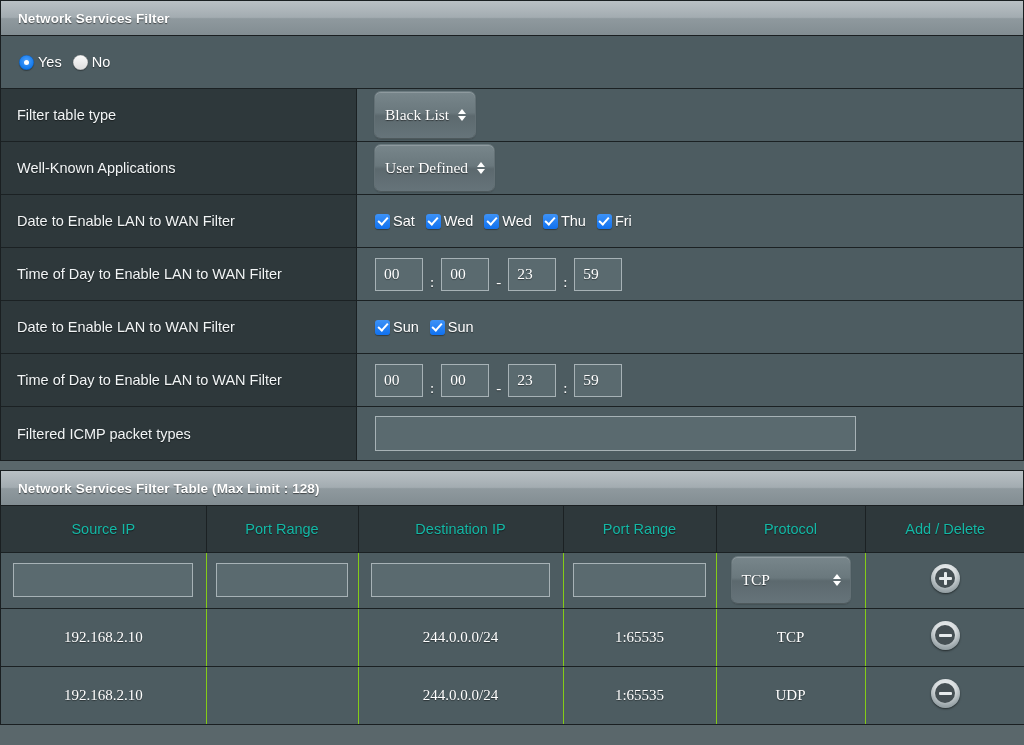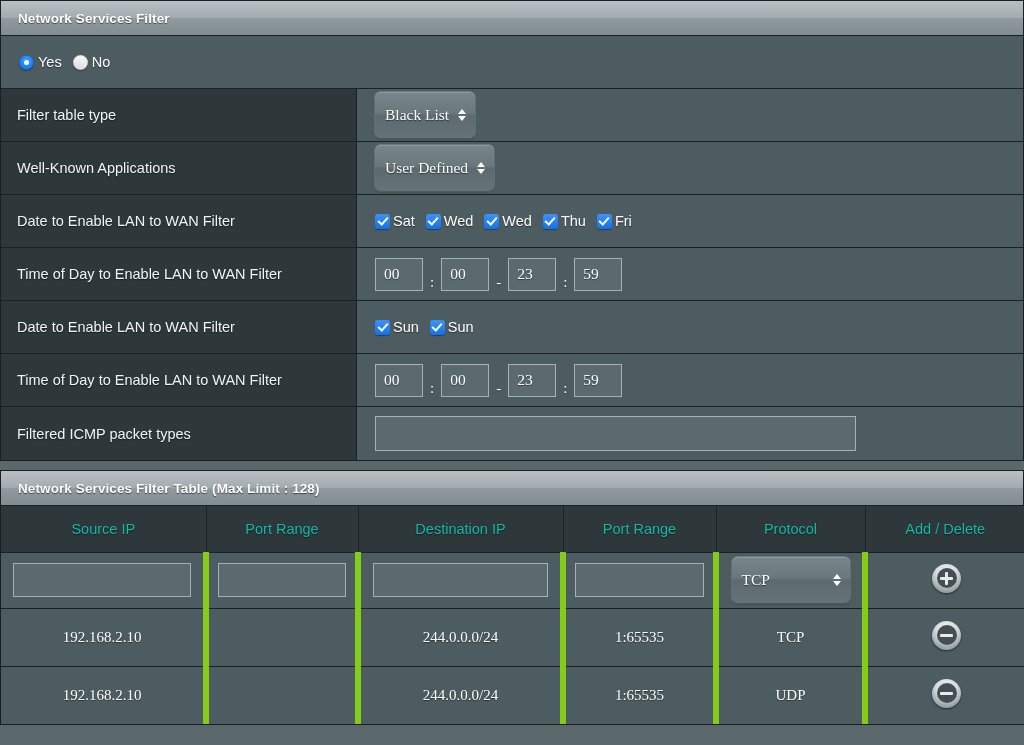--- a/index.html
+++ b/index.html
@@ -181,21 +181,21 @@
     height: 46px;
     border-right: 1px solid #1b2123;
     border-bottom: 1px solid #1b2123;
     text-shadow: 0 1px 1px rgba(0,0,0,.5);
   }
   .ftable th:last-child { border-right: none; margin-left: 32px; }
   .ftable td {
     background: #4d5c61;
     height: 58px;
     text-align: center;
-    border-right: 6px solid #84cc16;
+    border-right: 1px solid #84cc16;
     border-bottom: 1px solid #1b2123;
     color: #ffffff;
     font-family: "Liberation Serif", serif;
     font-size: 15px;
     text-shadow: 0 1px 1px rgba(0,0,0,.45);
     vertical-align: middle;
   }
   .ftable td:last-child { border-right: none; }
   .ftable tr:last-child td { border-bottom: none; }
   .ftable td.entry { height: 56px; }

